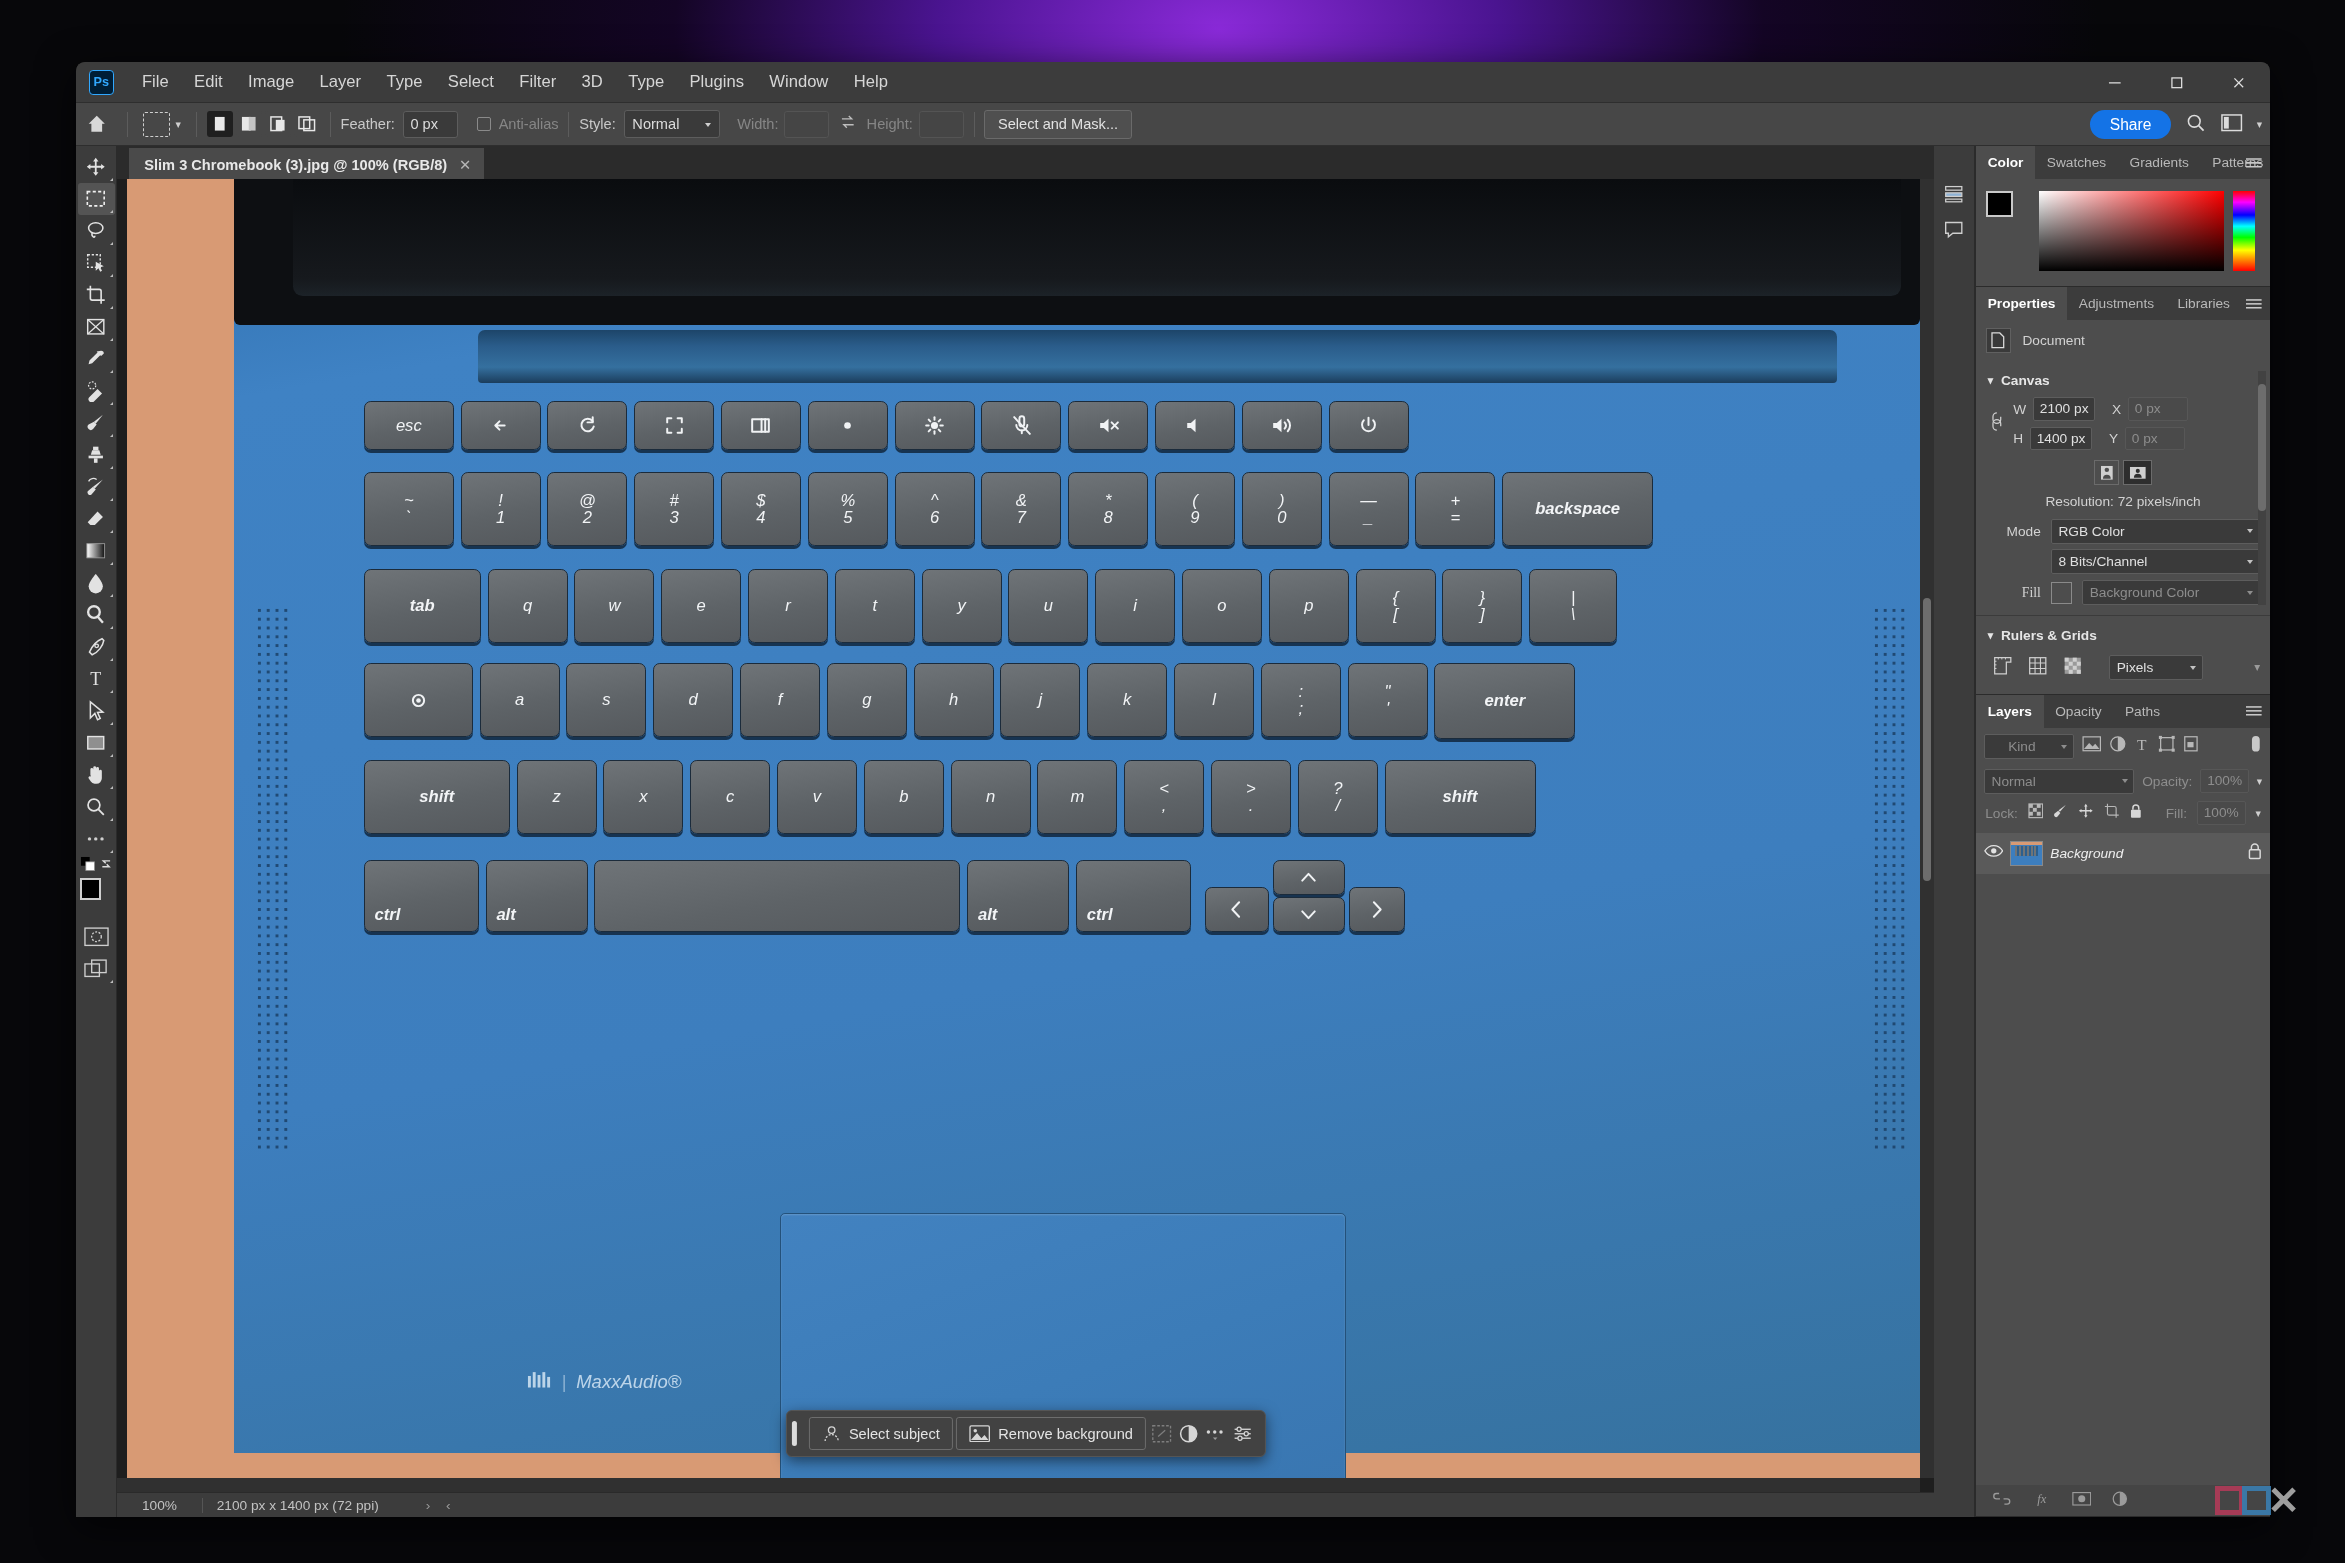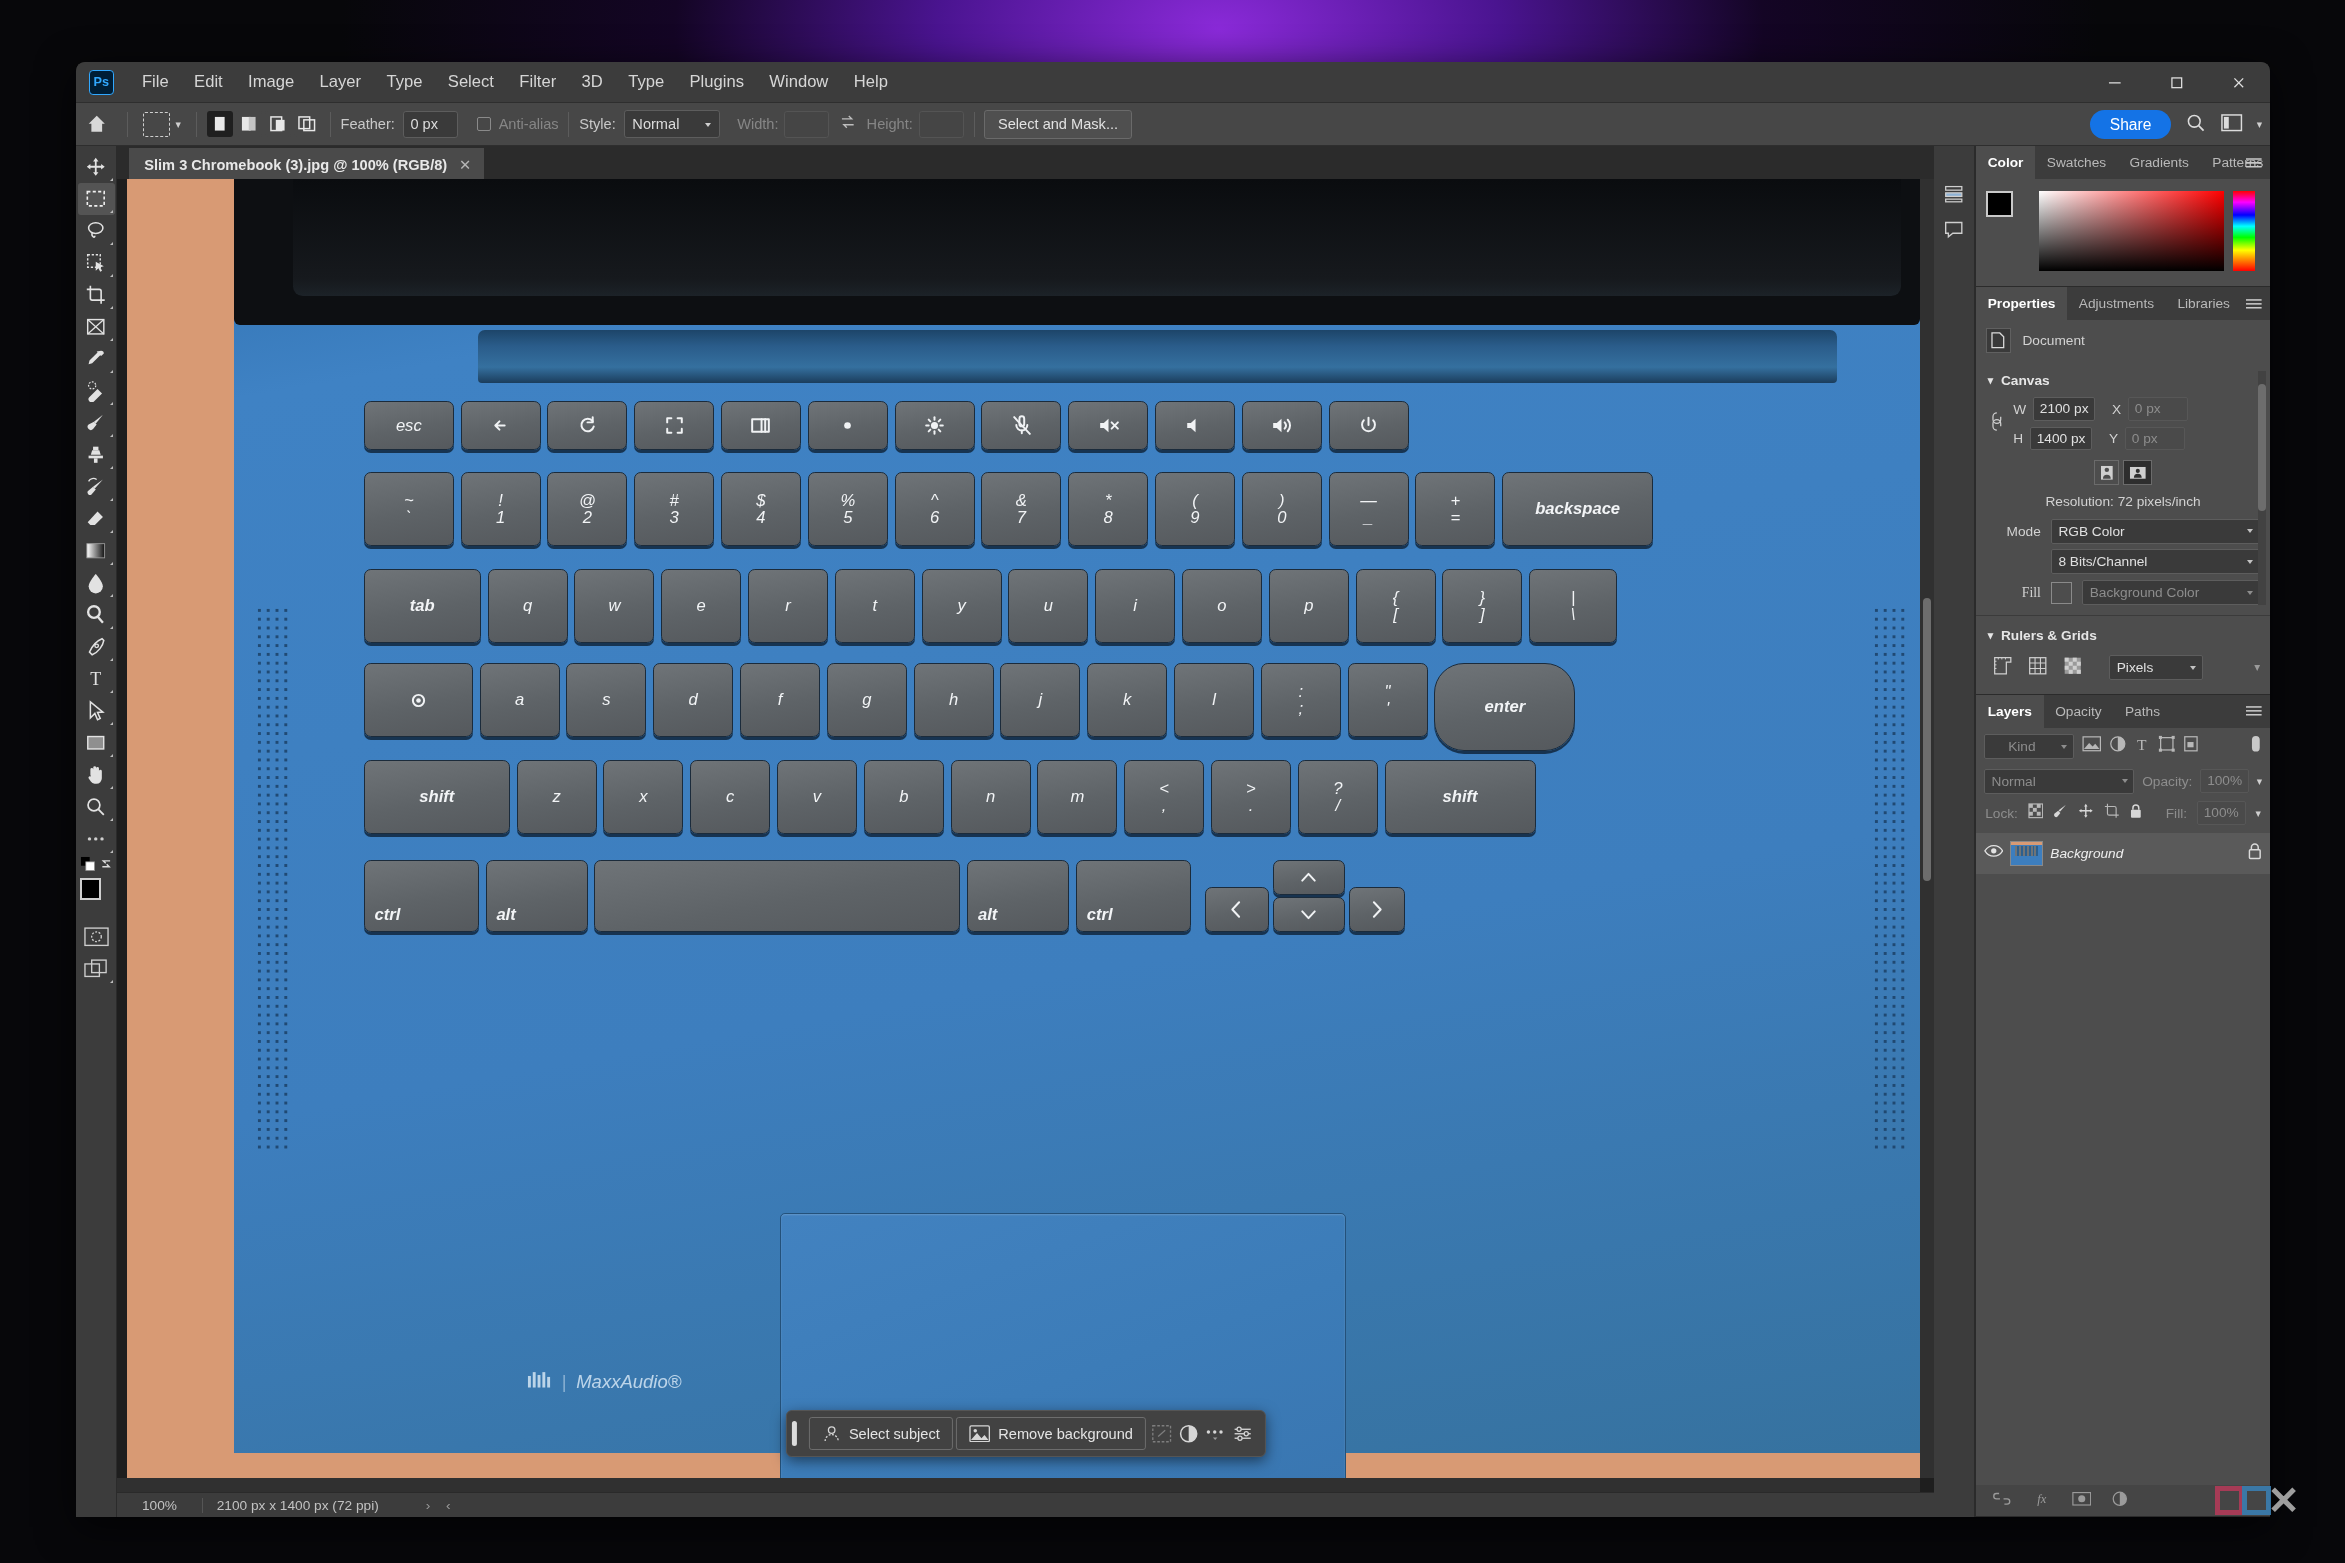--- a/index.html
+++ b/index.html
@@ -828,21 +828,21 @@
                         <span class="top">l</span>
                       </div>
                       <div class="key" style="width: 80px; height: 74px;">
                         <span class="top">:</span>
                         <span class="bot">;</span>
                       </div>
                       <div class="key" style="width: 80px; height: 74px;">
                         <span class="top">"</span>
                         <span class="bot">'</span>
                       </div>
-                      <div class="key lbl" style="width: 141px; height: 88px; border-radius: 30px;">
+                      <div class="key lbl" style="width: 141px; height: 76px;">
                         <span class="top">enter</span>
                       </div>
                     </div>
 
                   <div class="krow" id="botrow" style="left:130px; top:386px;">
                       <div class="key lbl" style="width: 146px; height: 74px;">
                         <span class="top">shift</span>
                       </div>
                       <div class="key" style="width: 80px; height: 74px;">
                         <span class="top">z</span>

